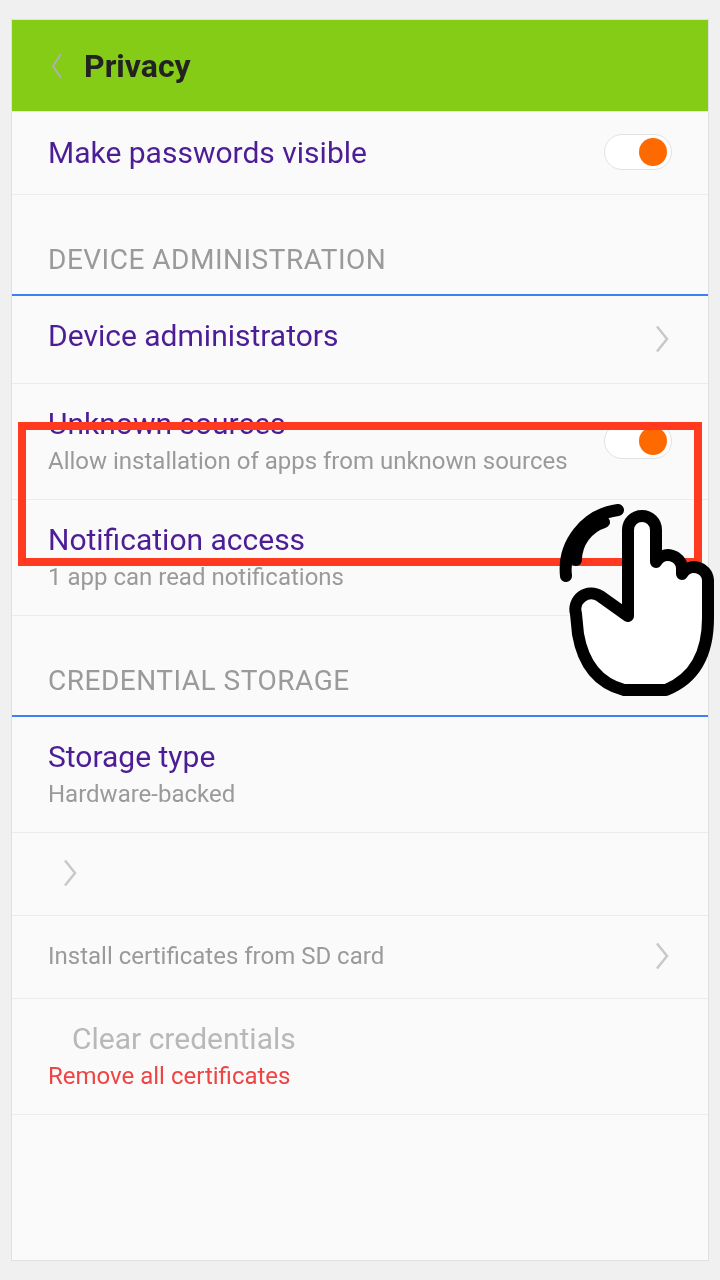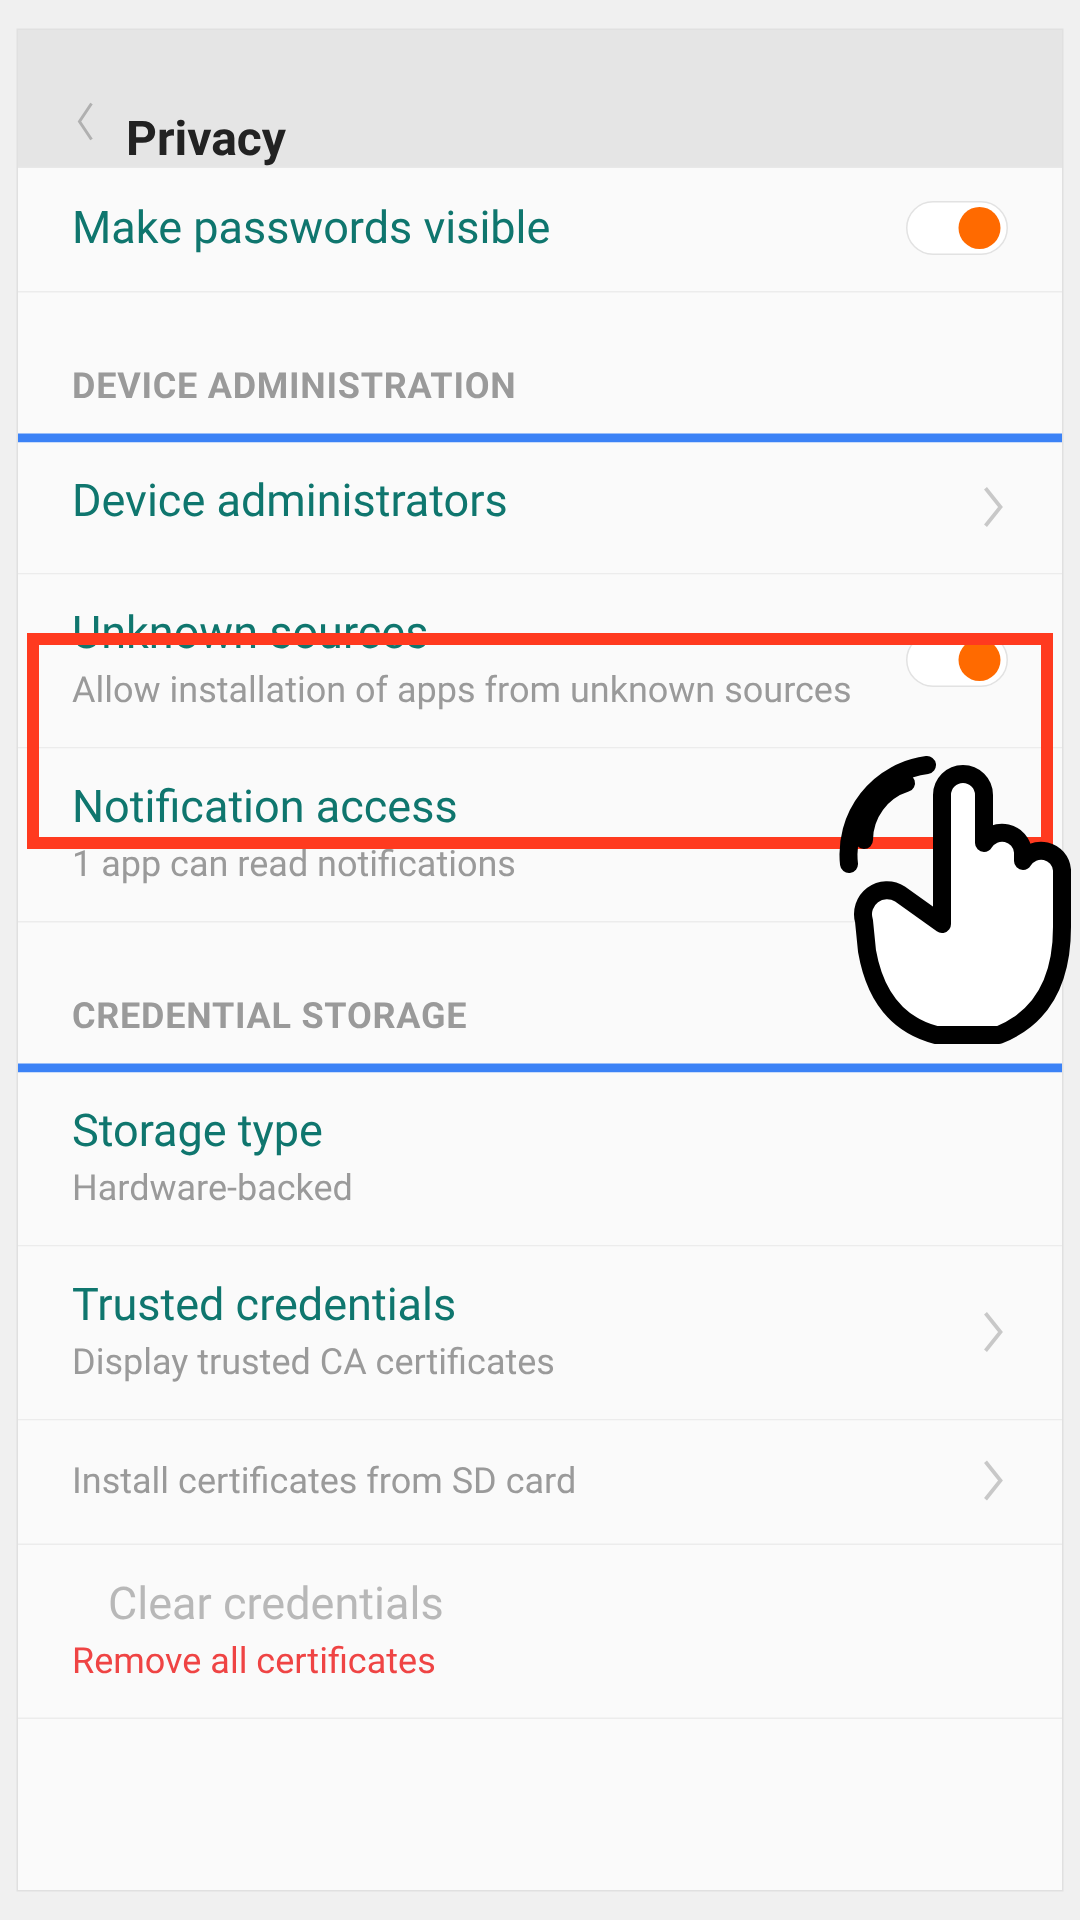--- a/index.html
+++ b/index.html
@@ -13,63 +13,62 @@
     .frame {
       position:absolute;
       top:20px; left:12px;
       width:696px; height:1240px;
       background:#fafafa;
       box-shadow:0 0 0 1px #e0e0e0;
     }
     
     .header{
       height:92px;
-      background:#e5e5e5;
+      background:#84cc16;
       display:flex;
-      align-items:flex-end;
+      align-items:center;
       padding:0 12px 0 28px;
       border-bottom:1px solid #e8e8e8;
     }
     .back{
       width:34px;height:60px;
       display:flex;align-items:center;justify-content:center;
       margin-right:10px;
       color:#b0b0b0;
     }
     .back svg { width:16px;height:28px; }
     .title{
       font-size:32px;
       font-weight:700;
       color:#222;
     }
     
     .list{padding:0 0 0 0;}
     .section-header{
       padding:48px 36px 18px 36px;
-      font-size:24px;
+      font-size:28px;
       letter-spacing:0.5px;
       color:#9a9a9a;
-      border-bottom:6px solid #3b82f6;
-      font-weight:bold;
+      border-bottom:2px solid #3b82f6;
     }
     .row{
       padding:22px 36px 24px 36px;
       border-bottom:1px solid #ececec;
       display:flex;
       align-items:center;
       position:relative;
       background:#fafafa;
     }
     .row-text{
       flex:1;
       min-width:0;
     }
     .row-title{
       font-size:30px;
-      color:#0f766e;
+      color:#4c1d95;
       font-weight:400;
       margin-bottom:6px;
     }
     .row-sub{
       font-size:24px;
       color:#9a9a9a;
     }
     .row.disabled .row-title{ color:#b8b8b8;margin-left:24px; }
     .row.disabled .row-sub{ color:#ef4444; }
     .chevron{
@@ -178,24 +177,20 @@
     <div class="section-header">CREDENTIAL STORAGE</div>
 
     <div class="row">
       <div class="row-text">
         <div class="row-title">Storage type</div>
         <div class="row-sub">Hardware-backed</div>
       </div>
     </div>
 
     <div class="row">
-      <div class="row-text">
-        <div class="row-title">Trusted credentials</div>
-        <div class="row-sub">Display trusted CA certificates</div>
-      </div>
       <div class="chevron">
         <svg viewBox="0 0 16 28">
             <polyline points="4,4 12,14 4,24" fill="none" stroke="currentColor" stroke-width="2"></polyline>
           </svg>
       </div>
     </div>
 
     <div class="row">
       <div class="row-text">
         <div class="row-sub">Install certificates from SD card</div>

